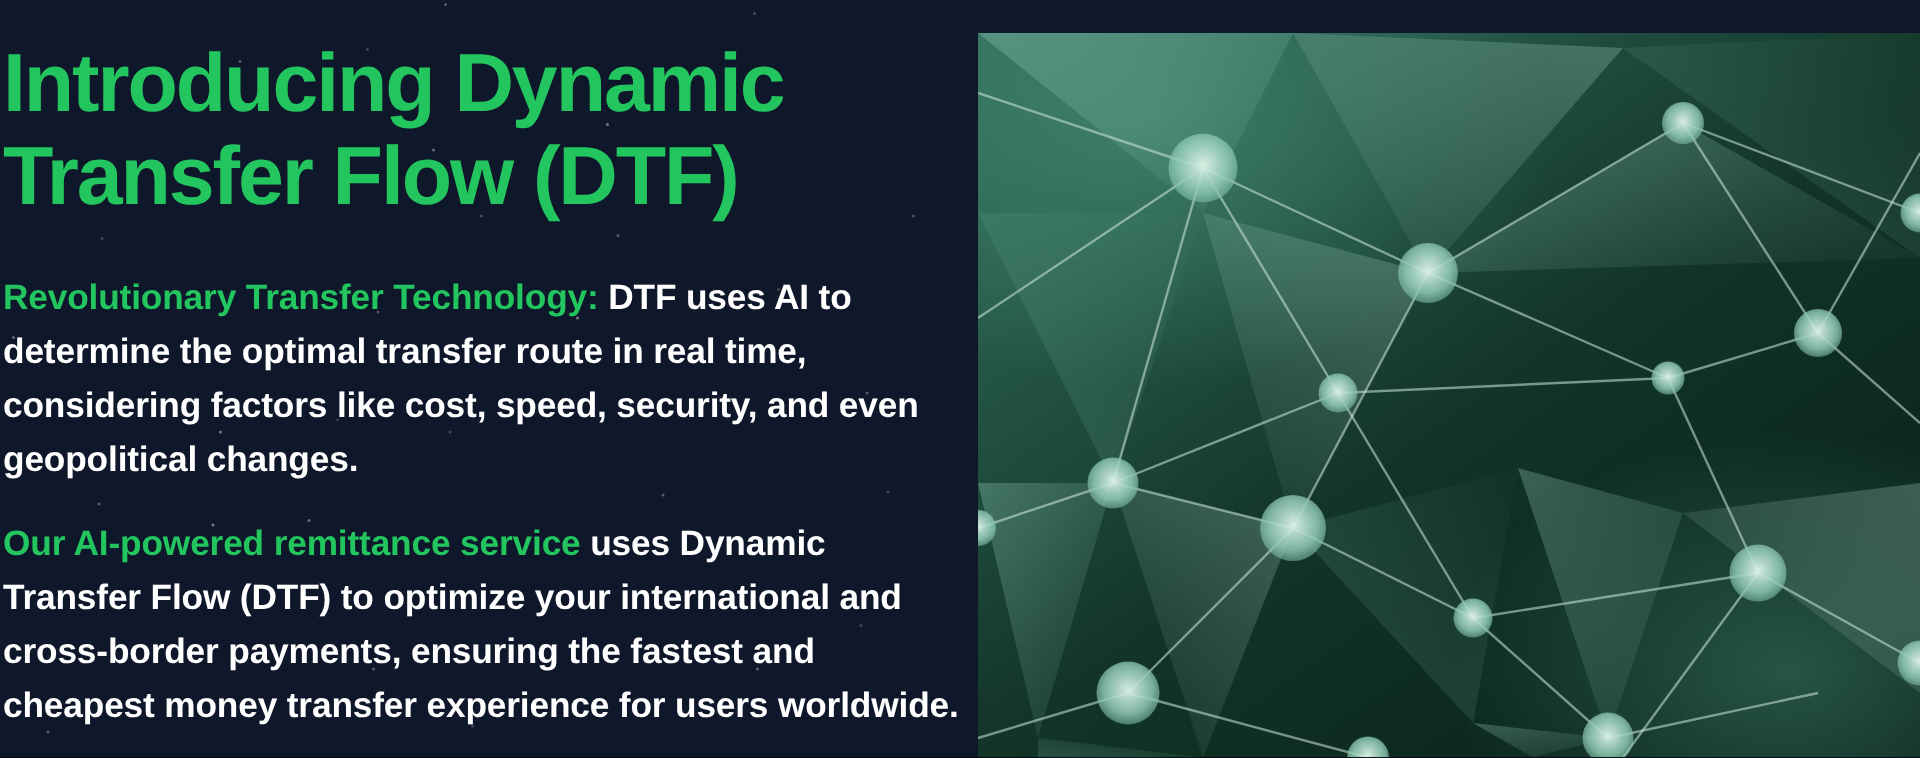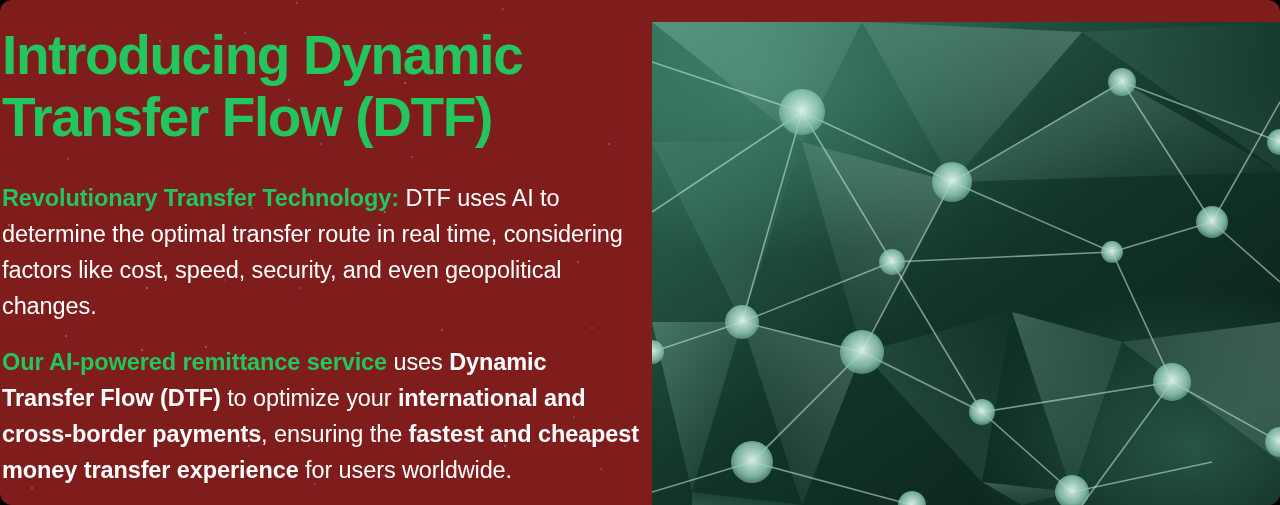--- a/index.html
+++ b/index.html
@@ -9,23 +9,22 @@
     height: 505px;
     overflow: hidden;
     background: #000000;
     font-family: "Liberation Sans", sans-serif;
   }
 
   #page {
     position: relative;
     width: 1280px;
     height: 505px;
-    background: #7f1d1d;
+    background: #0f172a;
     overflow: hidden;
-    border-radius: 12px;
   }
 
   
   #particle-layer {
     position: absolute;
     left: 0; top: 0;
     width: 653px; height: 505px;
     pointer-events: none;
     z-index: 1;
   }
@@ -64,21 +63,21 @@
   }
   #para-tech { margin-top: 32px; }
   #para-service { margin-top: 20px; }
 
   .lead-accent {
     color: #22c55e;
     font-weight: 700;
     text-align: right;
   }
   .bold-seg { font-weight: 700; }
-  .reg-seg  { font-weight: 400; }
+  .reg-seg  { font-weight: 700; }
 
   
   #network-panel {
     position: absolute;
     left: 652px;
     top: 22px;
     width: 628px;
     height: 483px;
     overflow: hidden;
     z-index: 2;

